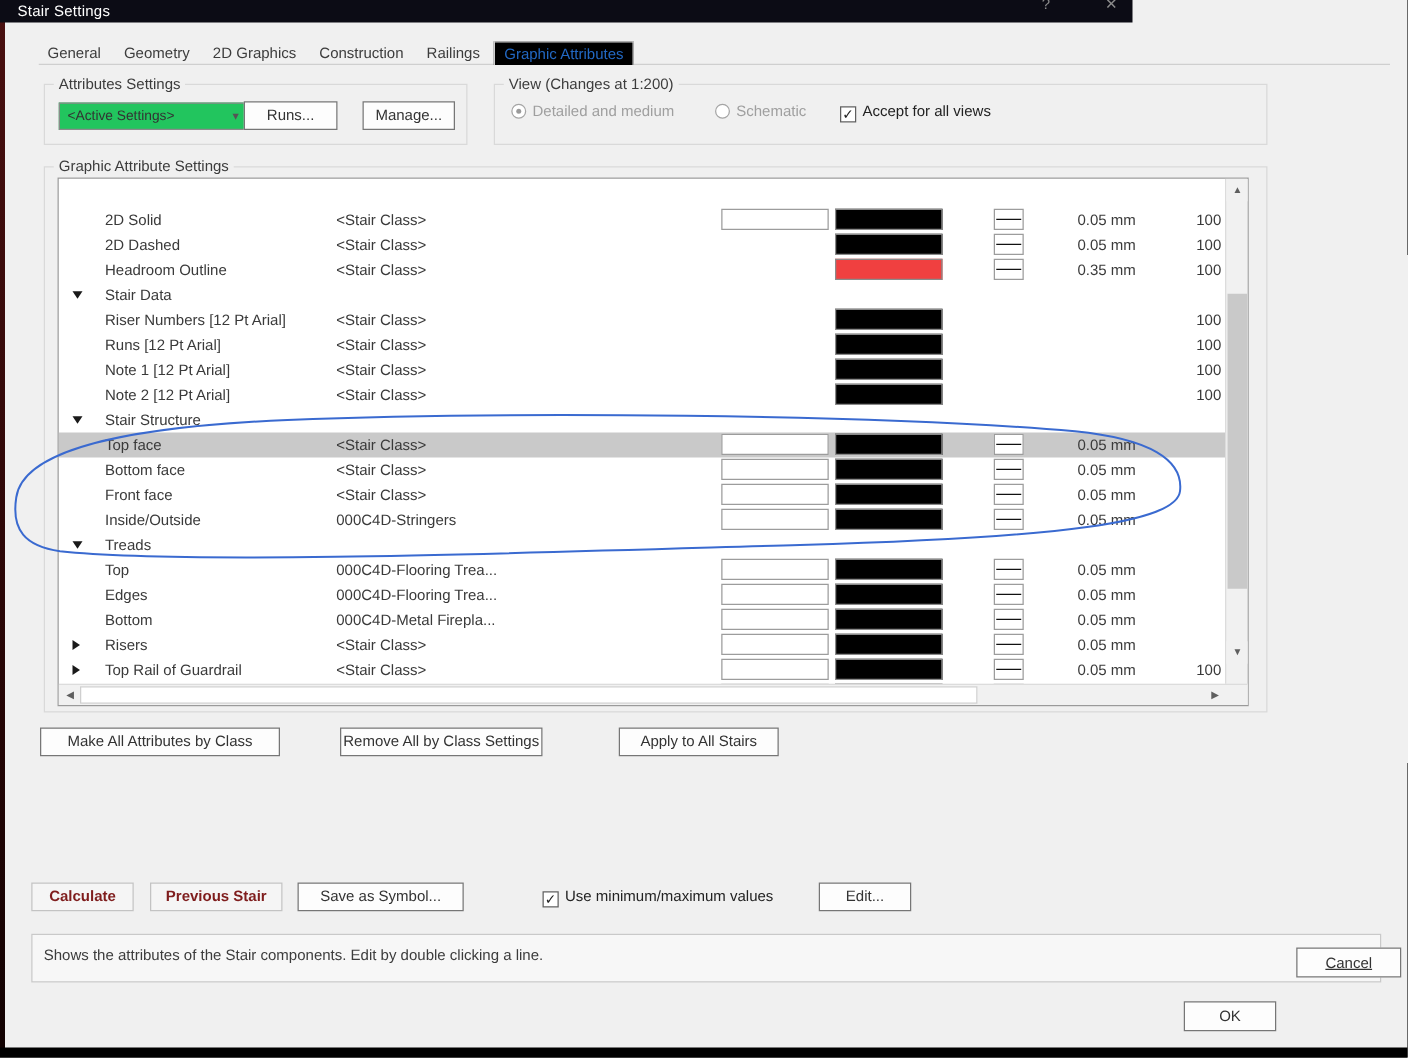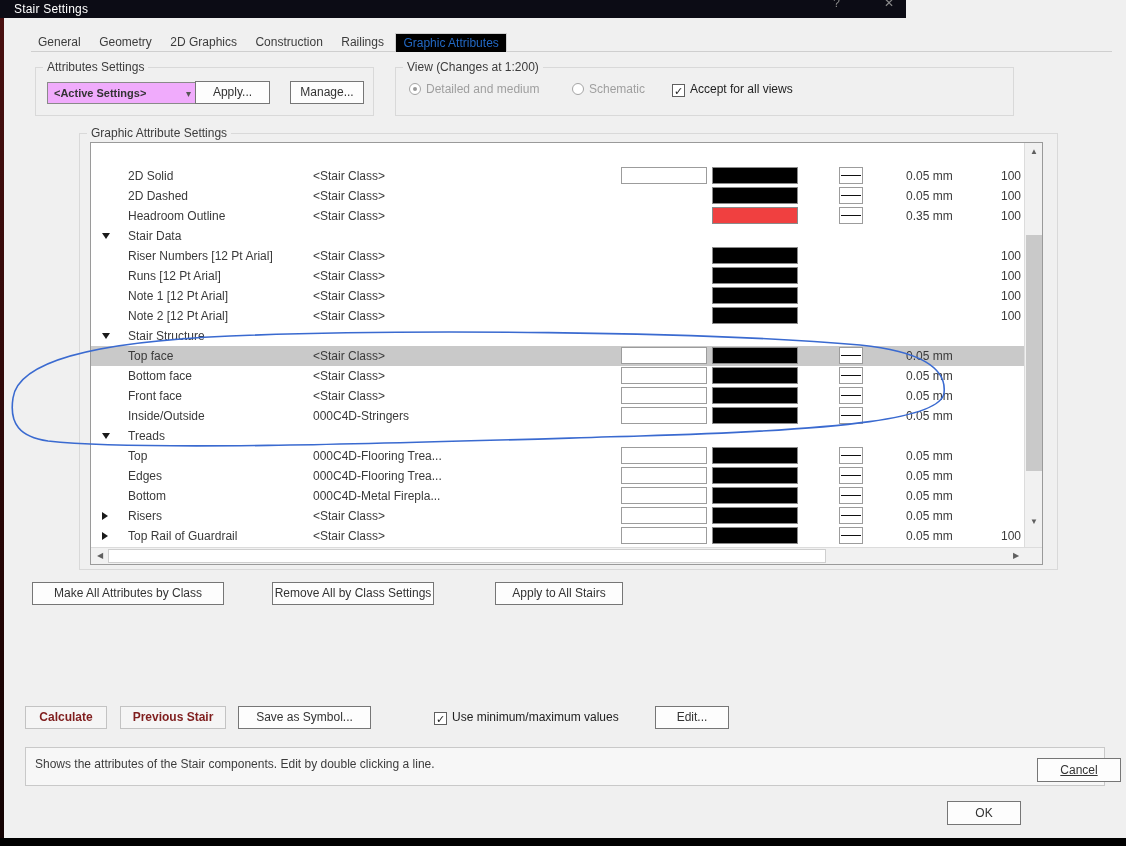--- a/index.html
+++ b/index.html
@@ -24,25 +24,25 @@
   .tab.active { background:#000000; border:1px solid #cfcfcf; border-bottom:none; height:19px;
                 line-height:19px; color:#2268c3; margin-bottom:-1px; }
 
   
   .groupbox { position:absolute; border:1px solid #d9d9d9; }
   .groupbox > .gb-label { position:absolute; top:-8px; left:7px; background:#f0f0f0; padding:0 4px;
                           font-size:12px; color:#3c3c3c; white-space:nowrap; }
 
   .gb-attr { left:31px; top:67px; width:339px; height:49px; }
   .gb-view { left:391px; top:67px; width:619px; height:49px; }
-  .gb-table { left:31px; top:133px; width:979px; height:437px;margin-left:44px; }
-
-  
-  .combo { position:absolute; left:11px; top:14px; width:150px; height:22px; background:#f0abfc;
-           border:1px solid #8a8a8a; font-size:11px; color:#333; line-height:20px; padding-left:6px;font-weight:bold; }
+  .gb-table { left:31px; top:133px; width:979px; height:437px; }
+
+  
+  .combo { position:absolute; left:11px; top:14px; width:150px; height:22px; background:#22c55e;
+           border:1px solid #8a8a8a; font-size:11px; color:#333; line-height:20px; padding-left:6px; }
   .combo .arrow { position:absolute; right:5px; top:1px; color:#555; font-size:10px; }
   .btn { position:absolute; height:23px; background:#fdfdfd; border:1px solid #767676;
          font-size:12px; color:#333; text-align:center; line-height:21px; }
   .btn.disabled { border-color:#c3c3c3; color:#7f1d1d; background:#f5f5f5;font-weight:bold; }
   .btn-save { left:159px; top:13px; width:75px; }
   .btn-manage { left:254px; top:13px; width:74px; }
 
   
   .radio, .checkbox { position:absolute; top:14px; height:16px; font-size:12px; }
   .radio .rdot { display:inline-block; width:12px; height:12px; border:1px solid #a5a5a5;
@@ -139,21 +139,21 @@
       <span class="tab">Railings</span>
       <span class="tab active">Graphic Attributes</span>
     </div>
 
     <div class="groupbox gb-attr">
       <span class="gb-label">Attributes Settings</span>
       <div class="combo">
         <span>&lt;Active Settings&gt;</span>
         <span class="arrow">▾</span>
       </div>
-      <div class="btn btn-save">Apply...</div>
+      <div class="btn btn-save">Runs...</div>
       <div class="btn btn-manage">Manage...</div>
     </div>
 
     <div class="groupbox gb-view">
       <span class="gb-label">View (Changes at 1:200)</span>
       <span class="radio rad-detailed">
         <span class="rdot on"></span><span>Detailed and medium</span>
       </span>
       <span class="radio rad-schematic">
         <span class="rdot"></span><span>Schematic</span>

